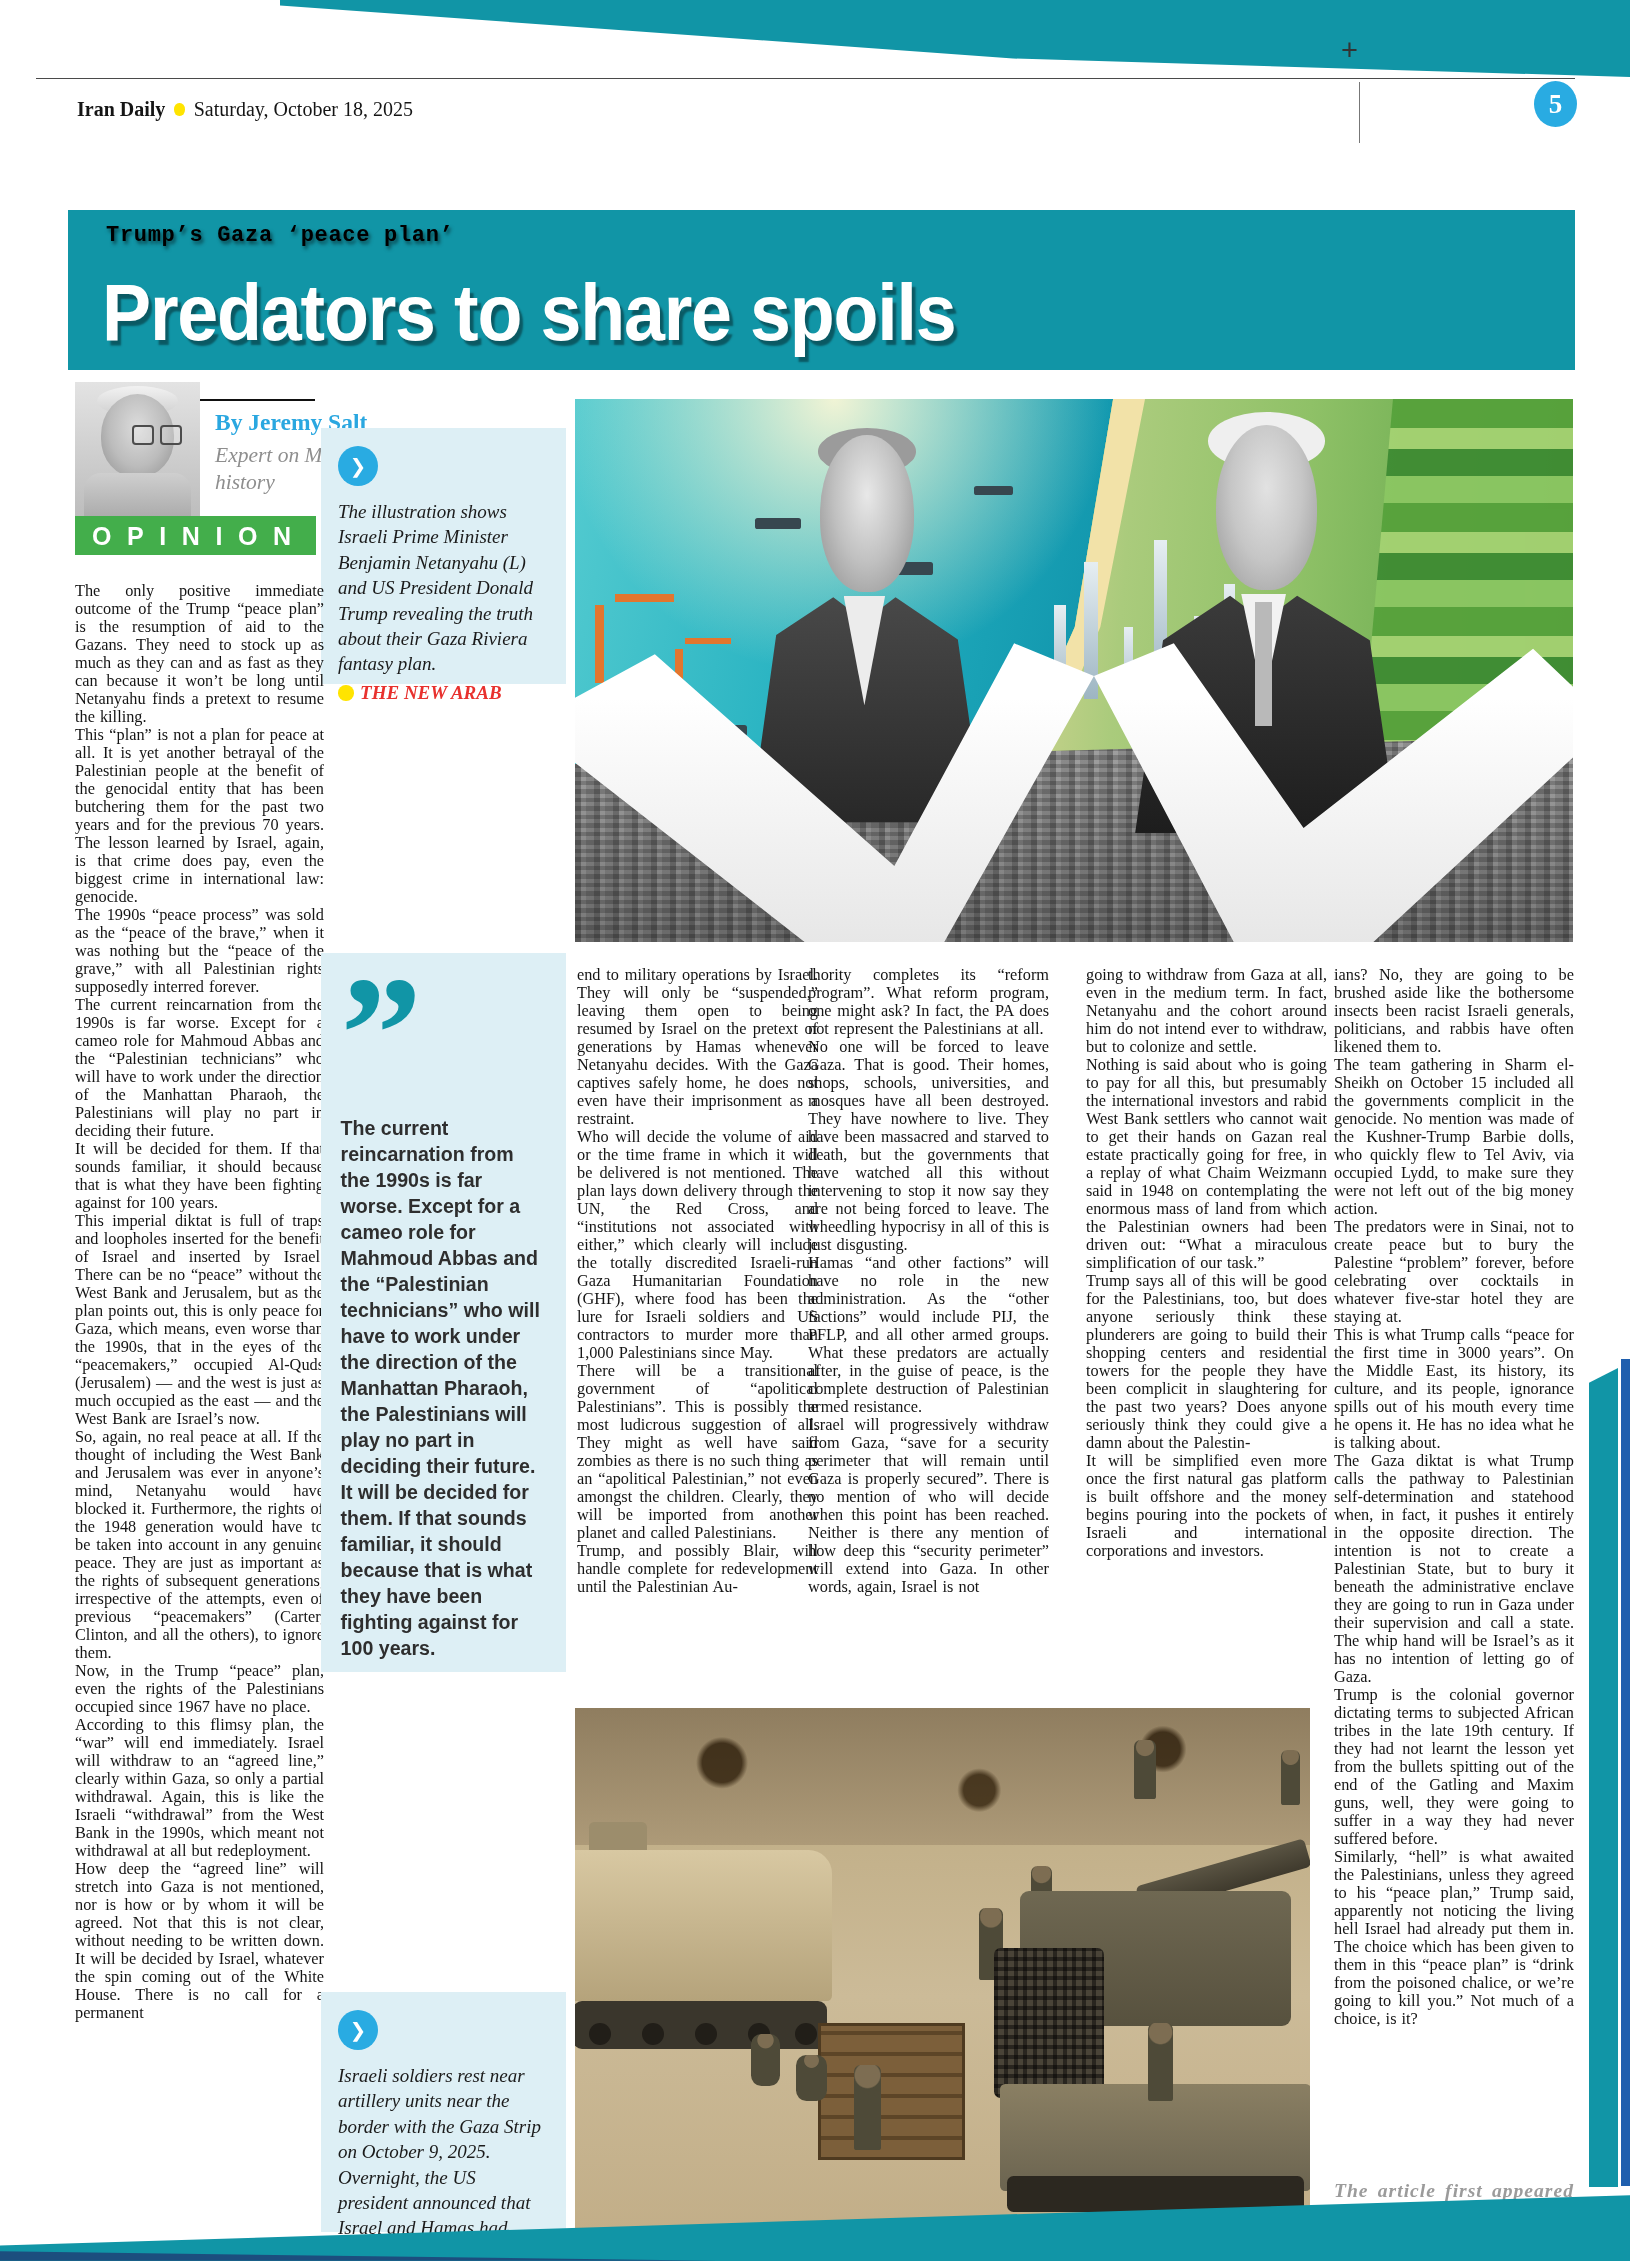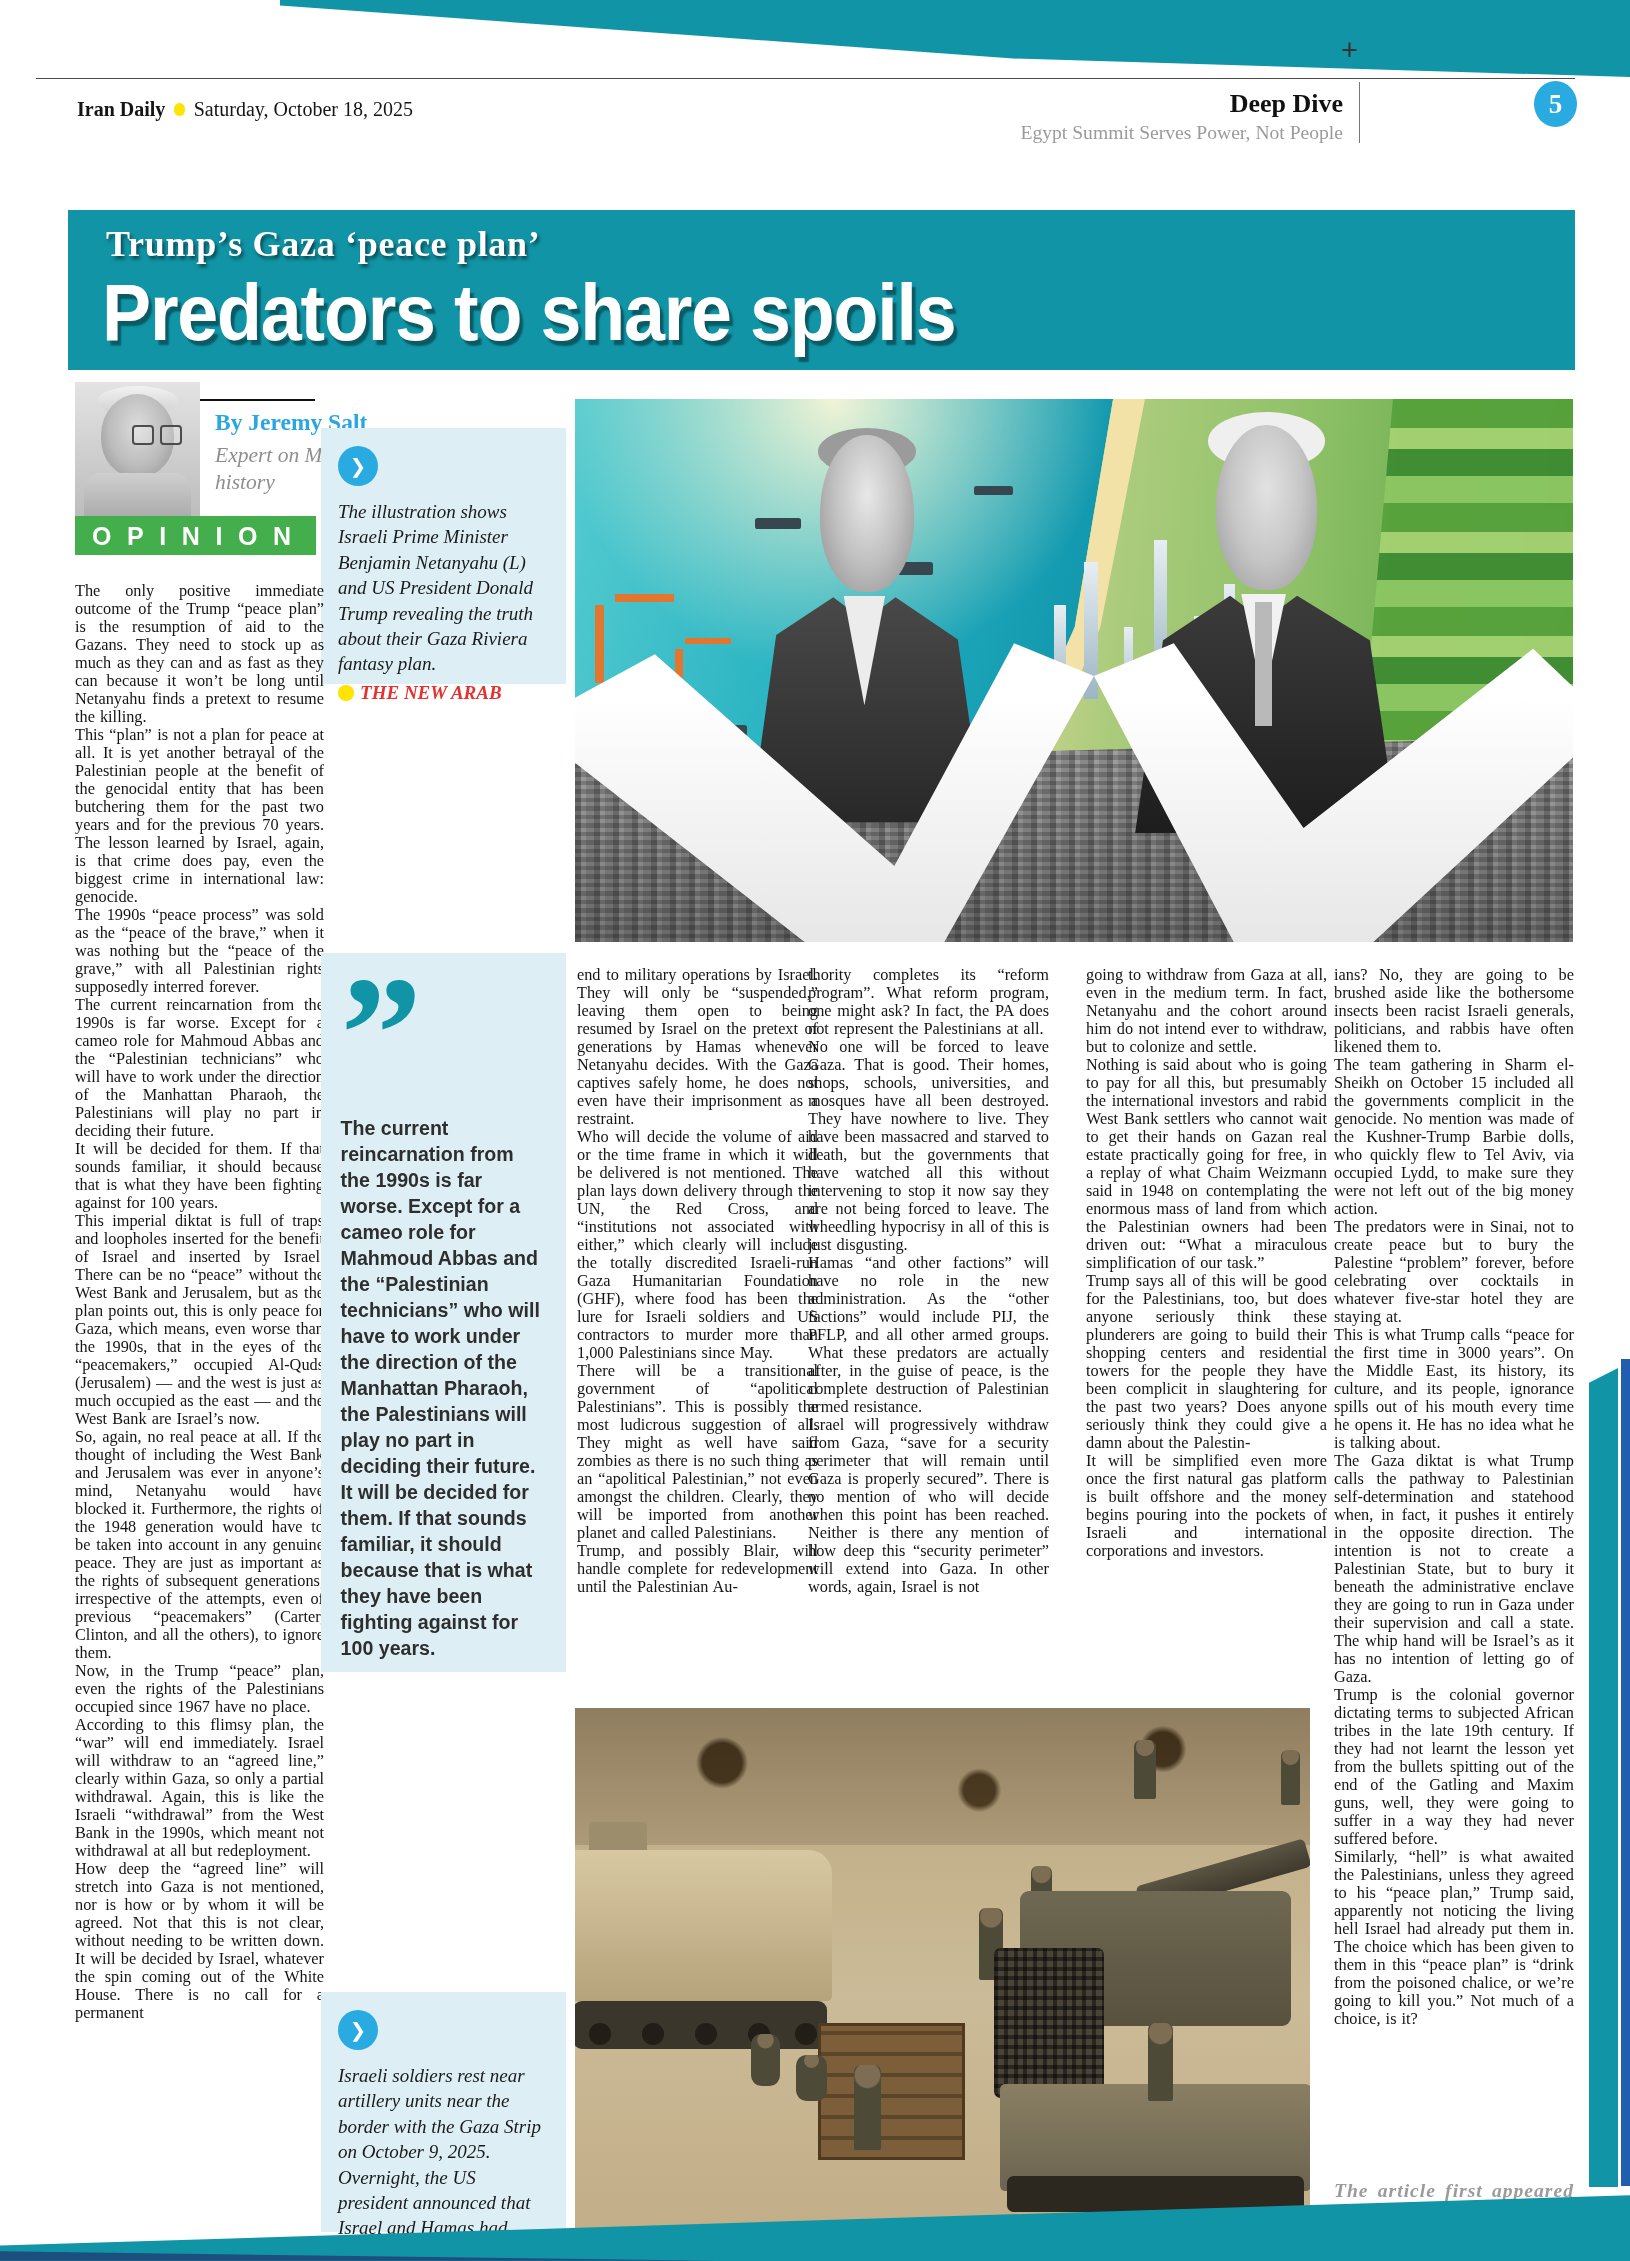--- a/index.html
+++ b/index.html
@@ -16,22 +16,22 @@
   .section-title{font-size:26px;font-weight:bold;color:#111;}
   .section-sub{font-size:19.6px;color:#9b9b9b;margin-top:2.6px;}
   .head-divider{position:absolute;left:1359px;top:82px;width:1.3px;height:61px;background:#777;}
   .register-mark{position:absolute;left:1341px;top:34px;font-family:"Liberation Sans",sans-serif;
                  font-size:29px;font-weight:300;color:#333;}
   .page-circle{position:absolute;left:1534px;top:81px;width:43px;height:46px;border-radius:50%;
                background:#29abe2;color:#fff;font-size:27px;font-weight:bold;display:flex;
                align-items:center;justify-content:center;}
   
   .banner{position:absolute;left:68px;top:210px;width:1507px;height:160px;background:#1195a6;}
-  .kicker{position:absolute;left:38px;top:13px;color:#ffffff;font-size:36px;font-weight:bold;
-          text-shadow:2px 2.6px 3.9px rgba(0,0,0,.55);letter-spacing:0.7px;}
+  .kicker{position:absolute;left:38px;top:13px;color:#000000;font-size:22px;font-weight:bold;
+          text-shadow:2px 2.6px 3.9px rgba(0,0,0,.55);letter-spacing:0.7px;font-family:Liberation Mono, monospace;}
   .headline{position:absolute;left:34px;top:57px;color:#fff;font-family:"Liberation Sans",sans-serif;
             font-size:80px;font-weight:bold;letter-spacing:-1.3px;white-space:nowrap;
             transform:scaleX(.92);transform-origin:left;text-shadow:3.9px 4.6px 2px rgba(0,0,0,.4);}
   
   .byline-rule{position:absolute;left:75px;top:399px;width:240px;height:2px;background:#111;}
   .author-photo{position:absolute;left:75px;top:382px;width:125px;height:134px;overflow:hidden;
                 background:linear-gradient(180deg,#e3e3e3,#bdbdbd);}
   .ap-head{position:absolute;left:26px;top:11.7px;width:73px;height:83px;border-radius:50% 50% 46% 46%;
            background:radial-gradient(ellipse at 50% 40%,#dcdcdc 0%,#bcbcbc 55%,#8f8f8f 100%);}
   .ap-hair{position:absolute;left:22px;top:3.9px;width:81px;height:30px;border-radius:50%;
@@ -151,24 +151,20 @@
 
 <div class="page">
 
   <div class="top-wedge"></div>
   <div class="head-rule"></div>
   <div class="masthead">
     <span class="name">Iran Daily</span>
     <span class="dot"></span>
     <span>Saturday, October 18, 2025</span>
   </div>
-  <div class="section-block">
-    <div class="section-title">Deep Dive</div>
-    <div class="section-sub">Egypt Summit Serves Power, Not People</div>
-  </div>
   <div class="head-divider"></div>
   <div class="register-mark">+</div>
   <div class="page-circle">5</div>
 
   <div class="banner">
     <div class="kicker">Trump’s Gaza ‘peace plan’</div>
     <div class="headline">Predators to share spoils</div>
   </div>
 
   <div class="byline-rule"></div>

